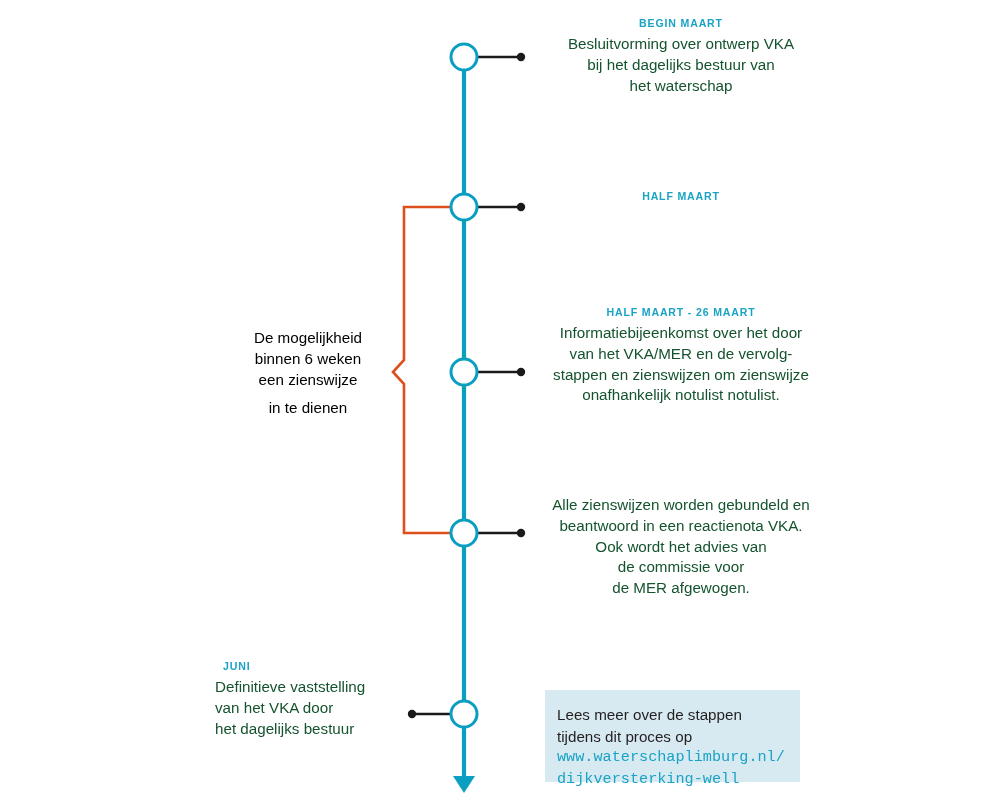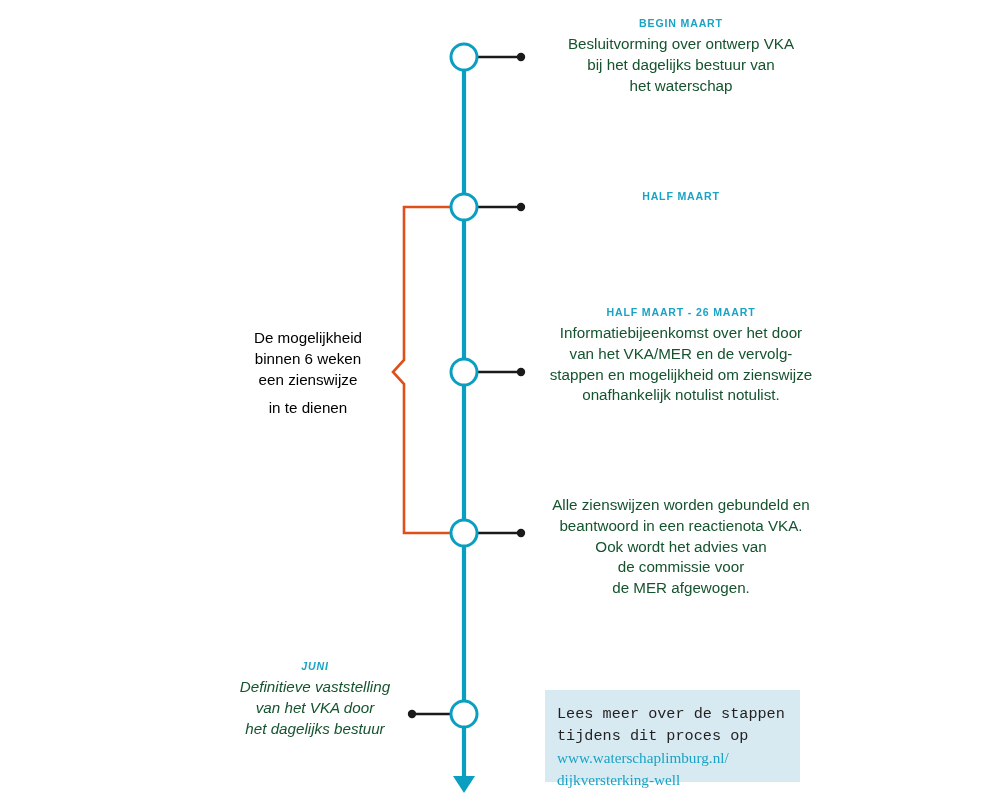--- a/index.html
+++ b/index.html
@@ -29,21 +29,21 @@
     transform:scaleX(0.92);
   }
   .body-text{
     color:#14532d;
     font-size:15.2px;
     line-height:20.8px;
     margin:0;
     font-family:"Liberation Sans", sans-serif;
   }
   .right-block{text-align:center;left:546px;width:270px;}
-  .left-block{text-align:center;left:215px;width:200px;font-style:italic;}
+  .left-block{text-align:left;left:215px;width:200px;}
 
   
   .orange-block{
     position:absolute;
     left:228px;width:160px;
     text-align:center;
     color:#000000;
     font-size:15.2px;
     line-height:20.8px;
   }
@@ -55,30 +55,30 @@
     width:255px;height:92px;
     background:#d7eaf1;
     box-sizing:border-box;
     padding:14px 0 0 12px;
   }
   .info-line{
     color:#231f20;
     font-size:15.2px;
     line-height:21.5px;
     margin:0;
-    font-family:Liberation Mono, monospace;
+    font-family:Liberation Sans, sans-serif;
   }
   .info-link{
     color:#19a3c4;
     font-size:15.2px;
     line-height:21.5px;
     margin:0;
     text-decoration:none;
     display:block;
-    font-family:Liberation Serif, serif;
+    font-family:Liberation Mono, monospace;
   }
 </style>
 </head>
 <body>
 
 <div id="stage">
 
   <svg id="timeline-svg" viewBox="0 0 1000 805">
 
     <g>
@@ -126,21 +126,21 @@
   </div>
 
   <div class="block right-block" style="top:189px;">
     <p class="date-label">HALF MAART</p>
   </div>
 
   <div class="block right-block" style="top:305px;">
     <p class="date-label">HALF MAART - 26 MAART</p>
     <p class="body-text">Informatiebijeenkomst over het door</p>
     <p class="body-text">van het VKA/MER en de vervolg-</p>
-    <p class="body-text">stappen en mogelijkheid om zienswijze</p>
+    <p class="body-text">stappen en zienswijzen om zienswijze</p>
     <p class="body-text">onafhankelijk notulist notulist.</p>
   </div>
 
   <div class="block right-block" style="top:495px;">
     <p class="body-text">Alle zienswijzen worden gebundeld en</p>
     <p class="body-text">beantwoord in een reactienota VKA.</p>
     <p class="body-text">Ook wordt het advies van</p>
     <p class="body-text">de commissie voor</p>
     <p class="body-text">de MER afgewogen.</p>
   </div>

